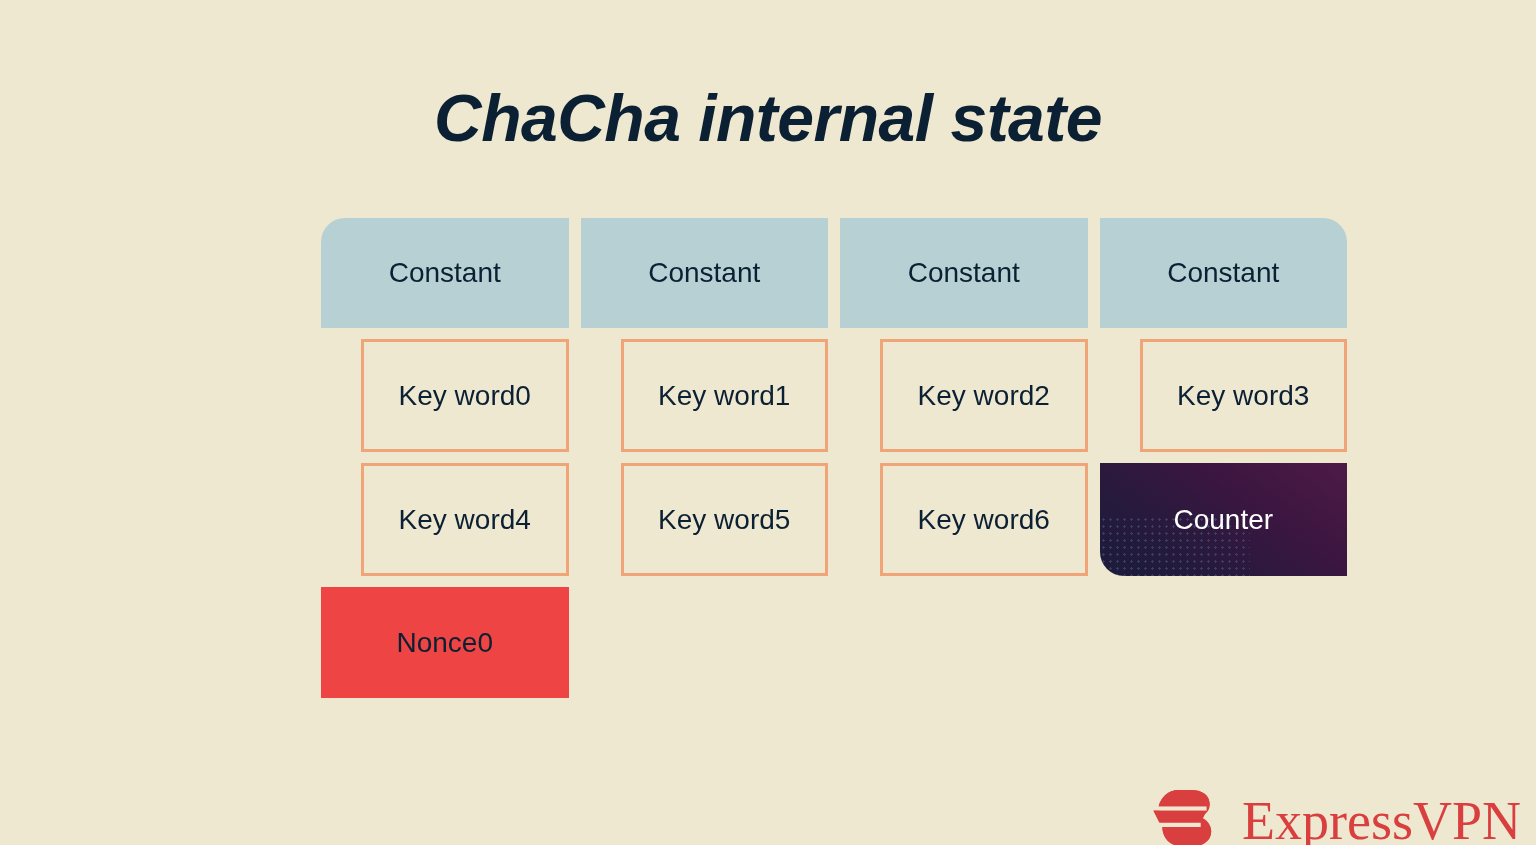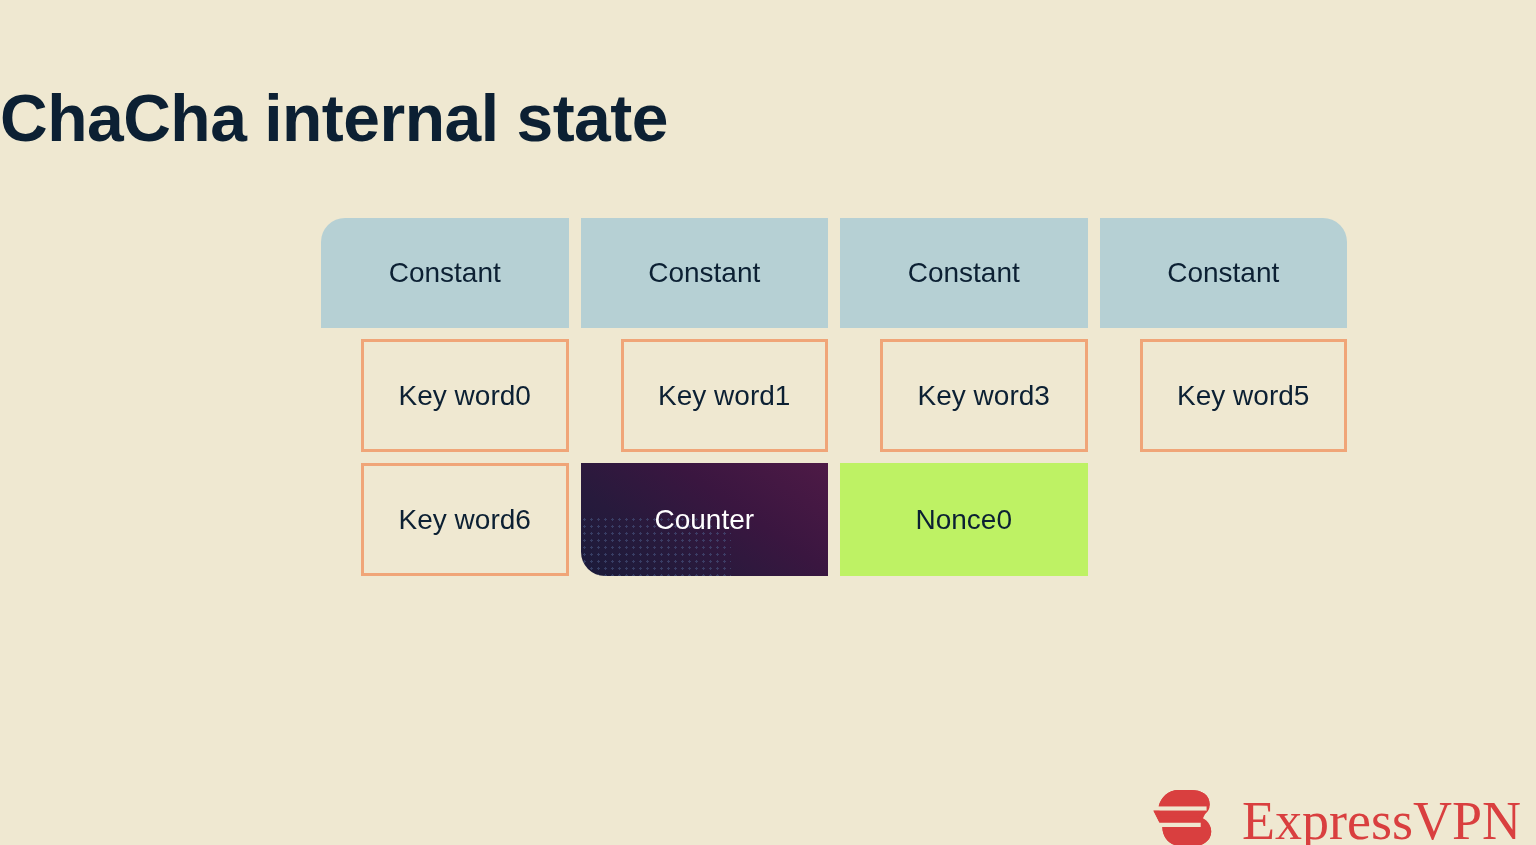--- a/index.html
+++ b/index.html
@@ -20,26 +20,27 @@
     inset: 0;
     background: #efe8d1;
   }
 
   
   .title {
     position: absolute;
     left: 0;
     right: 0;
     top: 84px;
-    text-align: left;
+    text-align: center;
     font-size: 66px;
     font-weight: 700;
     color: #0c2033;
     letter-spacing: -0.5px;
     line-height: 1.05;
+    font-style: italic;
   }
 
   
   .state-grid {
     position: absolute;
     left: 277px;
     top: 218px;
     width: 1026px;
     height: 481px;
     display: grid;
@@ -66,21 +67,21 @@
     background: #b6d0d4;
   }
   
   .cell.key {
     background: transparent;
     border: 3px solid #f0a578;
     margin-left: 40px;
   }
   
   .cell.nonce {
-    background: #bef264;
+    background: #ef4444;
   }
   
   .cell.counter {
     background: linear-gradient(215deg, #4e1a46 0%, #3a1640 38%, #271a3c 70%, #1b1b3a 100%);
     color: #ffffff;
   }
   .cell.counter .dots {
     position: absolute;
     left: 0;
     bottom: 0;
@@ -140,23 +141,29 @@
       <span class="label">Constant</span>
     </div>
 
     <div class="cell key">
       <span class="label">Key word0</span>
     </div>
     <div class="cell key">
       <span class="label">Key word1</span>
     </div>
     <div class="cell key">
+      <span class="label">Key word2</span>
+    </div>
+    <div class="cell key">
       <span class="label">Key word3</span>
     </div>
 
+    <div class="cell key">
+      <span class="label">Key word4</span>
+    </div>
     <div class="cell key">
       <span class="label">Key word5</span>
     </div>
     <div class="cell key">
       <span class="label">Key word6</span>
     </div>
 
     <div class="cell counter bl">
       <span class="dots"></span>
       <span class="label">Counter</span>

